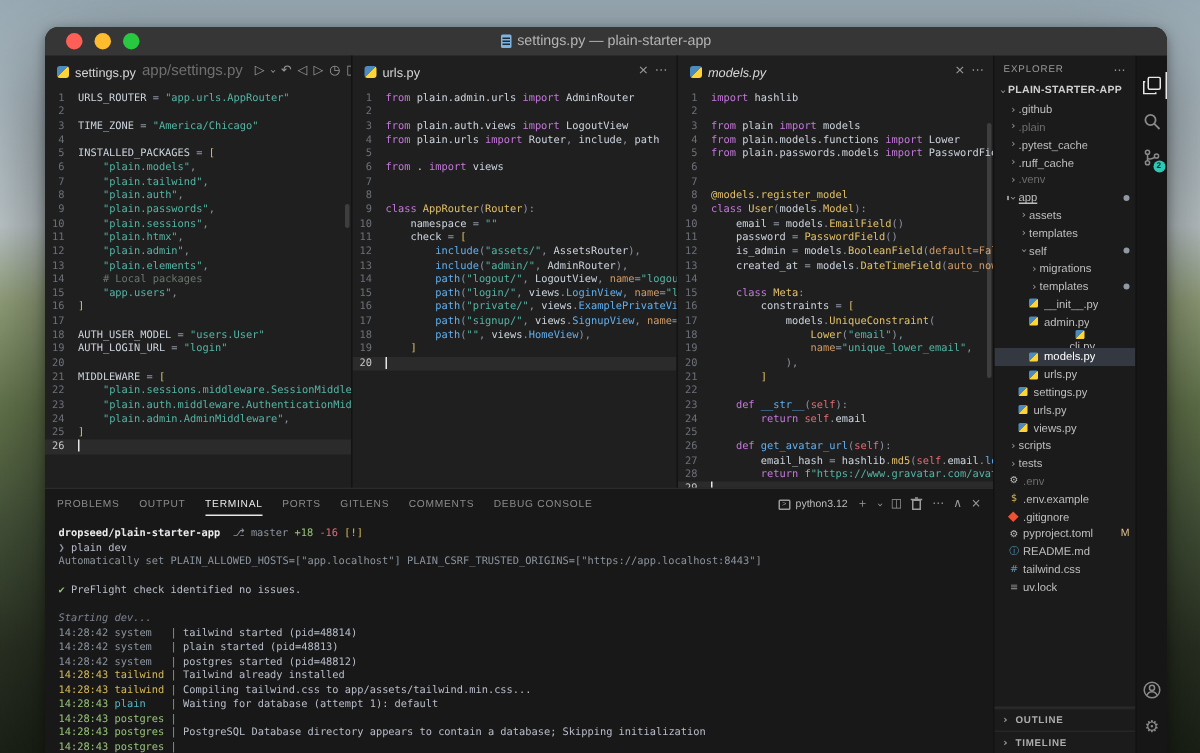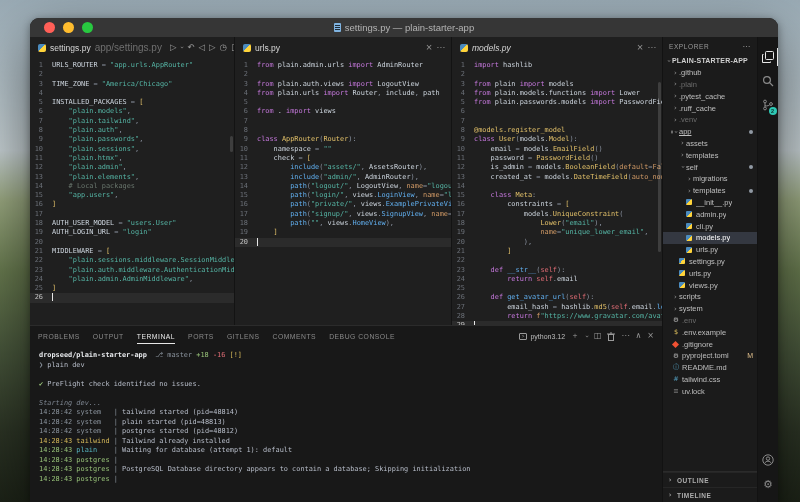--- a/index.html
+++ b/index.html
@@ -481,28 +481,30 @@
                 </svg>
             </span>
             <span class="picon">⋯</span>
             <span class="picon">∧</span>
             <span class="picon">×</span>
           </div>
         </div>
         <div class="term-body">
             <div class="tl"><span class="t-b">dropseed/plain-starter-app</span><span class="t-d">  ⎇ master </span><span class="t-g">+18 </span><span class="t-r">-16 </span><span class="t-y">[!]</span></div>
             <div class="tl"><span class="t-d">❯ </span><span class="t-v">plain dev</span></div>
+            <div class="tl"><span class="t-d">Automatically set PLAIN_ALLOWED_HOSTS=["app.localhost"] PLAIN_CSRF_TRUSTED_ORIGINS=["https://app.localhost:8443"]</span></div>
             <div class="tl">&nbsp;</div>
             <div class="tl"><span class="t-g">✔</span><span class="t-v"> PreFlight check identified no issues.</span></div>
             <div class="tl">&nbsp;</div>
             <div class="tl"><span class="t-i">Starting dev...</span></div>
             <div class="tl"><span class="t-d">14:28:42 system   </span><span class="t-d">| </span><span class="t-v">tailwind started (pid=48814)</span></div>
             <div class="tl"><span class="t-d">14:28:42 system   </span><span class="t-d">| </span><span class="t-v">plain started (pid=48813)</span></div>
             <div class="tl"><span class="t-d">14:28:42 system   </span><span class="t-d">| </span><span class="t-v">postgres started (pid=48812)</span></div>
             <div class="tl"><span class="t-y">14:28:43 tailwind </span><span class="t-d">| </span><span class="t-v">Tailwind already installed</span></div>
+            <div class="tl"><span class="t-y">14:28:43 tailwind </span><span class="t-d">| </span><span class="t-v">Compiling tailwind.css to app/assets/tailwind.min.css...</span></div>
             <div class="tl"><span class="t-g">14:28:43 </span><span class="t-c">plain    </span><span class="t-d">| </span><span class="t-v">Waiting for database (attempt 1): default</span></div>
             <div class="tl"><span class="t-g">14:28:43 postgres </span><span class="t-d">| </span></div>
             <div class="tl"><span class="t-g">14:28:43 postgres </span><span class="t-d">| </span><span class="t-v">PostgreSQL Database directory appears to contain a database; Skipping initialization</span></div>
             <div class="tl"><span class="t-g">14:28:43 postgres </span><span class="t-d">| </span></div>
           </div>
       </div>
     </div>
 
     <div class="sidebar">
       <div class="exp-header">
@@ -562,51 +564,51 @@
             <span class="gitdot"></span>
           </div>
           <div class="trow" style="padding-left: 23px;">
             <span class="fi-py"></span>
             <span class="flabel">__init__.py</span>
           </div>
           <div class="trow" style="padding-left: 23px;">
             <span class="fi-py"></span>
             <span class="flabel">admin.py</span>
           </div>
+          <div class="trow" style="padding-left: 23px; flex-direction: column;">
+            <span class="fi-py"></span>
+            <span class="flabel">cli.py</span>
+          </div>
+          <div class="trow sel" style="padding-left: 23px;">
+            <span class="fi-py"></span>
+            <span class="flabel">models.py</span>
+          </div>
           <div class="trow" style="padding-left: 23px;">
             <span class="fi-py"></span>
-            <span class="flabel">cli.py</span>
-          </div>
-          <div class="trow sel" style="padding-left: 23px;">
-            <span class="fi-py"></span>
-            <span class="flabel">models.py</span>
-          </div>
-          <div class="trow" style="padding-left: 23px;">
-            <span class="fi-py"></span>
             <span class="flabel">urls.py</span>
           </div>
           <div class="trow" style="padding-left: 16px;">
             <span class="fi-py"></span>
             <span class="flabel">settings.py</span>
           </div>
           <div class="trow" style="padding-left: 16px;">
             <span class="fi-py"></span>
             <span class="flabel">urls.py</span>
           </div>
           <div class="trow" style="padding-left: 16px;">
             <span class="fi-py"></span>
             <span class="flabel">views.py</span>
           </div>
           <div class="trow" style="padding-left: 9px;">
             <span class="chev">›</span>
             <span class="flabel">scripts</span>
           </div>
           <div class="trow" style="padding-left: 9px;">
             <span class="chev">›</span>
-            <span class="flabel">system</span>
+            <span class="flabel">tests</span>
           </div>
           <div class="trow dim" style="padding-left: 9px;">
             <span class="ficon fi-gear">⚙</span>
             <span class="flabel">.env</span>
           </div>
           <div class="trow" style="padding-left: 9px;">
             <span class="ficon fi-dollar">$</span>
             <span class="flabel">.env.example</span>
           </div>
           <div class="trow" style="padding-left: 9px;">

